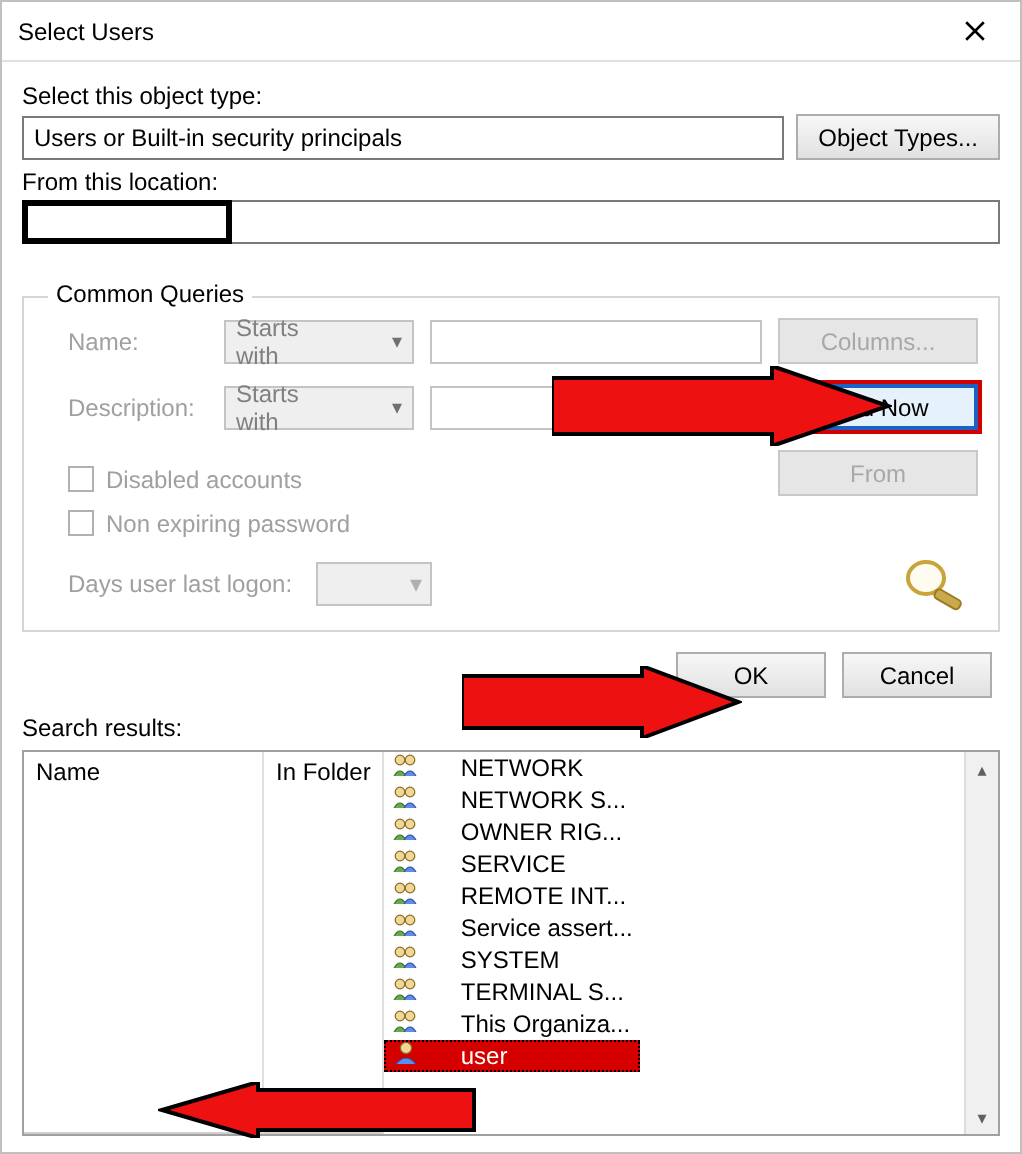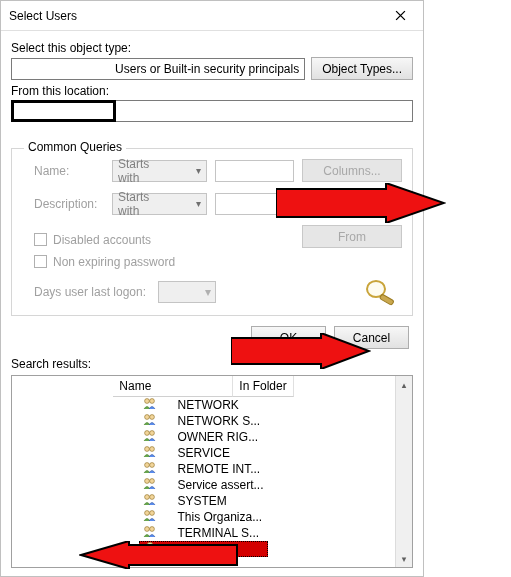--- a/index.html
+++ b/index.html
@@ -1,18 +1,18 @@
 <!DOCTYPE html>
 <html><head>
 <meta charset="utf-8">
 <style>
   * { box-sizing: border-box; font-family: "Segoe UI", Tahoma, sans-serif; font-size: 12px; }
   html, body { margin: 0; padding: 0; }
   .window {
-    width: 424px; height: 577px;
+    width: 511px; height: 577px;
     background: #fff;
     border: 1px solid #c0c0c0;
     position: relative;
     display: flex; flex-direction: column;
   }
   .titlebar {
     height: 30px; display: flex; align-items: center;
     padding: 0 0 0 8px;
     border-bottom: 1px solid #e0e0e0;
   }
@@ -146,21 +146,21 @@
       <svg width="11" height="11" viewBox="0 0 10 10">
           <path d="M1 1 L9 9 M9 1 L1 9" stroke="#000" stroke-width="1.2"></path>
         </svg>
     </div>
   </div>
 
   <div class="body" style="flex:0;">
 
     <div class="label">Select this object type:</div>
     <div class="row obj-row">
-      <div class="tbox" style="flex:1;text-align:right;">
+      <div class="tbox" style="flex:1;">
         <span>Users or Built-in security principals</span>
       </div>
       <div class="btn">Object Types...</div>
     </div>
 
     <div class="label">From this location:</div>
     <div class="row loc-row">
       <div class="locwrap">
         <div class="black"></div>
         <div class="rest"></div>
@@ -217,21 +217,21 @@
 
     <div class="okcancel">
       <div class="btn" style="min-width:75px;">OK</div>
       <div class="btn" style="min-width:75px;">Cancel</div>
     </div>
 
     <div class="sr-label">Search results:</div>
   </div>
 
   <div class="results" style="flex:1; margin:0 10px 8px 10px;">
-    <div style="flex:1; display:flex; flex-direction:column;align-items:center;">
+    <div style="flex:1; display:flex; flex-direction:row;">
       <div class="cols">
         <div class="hdr">Name</div>
         <div class="hdr">In Folder</div>
       </div>
       <div class="listarea" id="listarea">
           <div class="itm">
             <span><svg width="14" height="13" viewBox="0 0 14 13">
                 <circle cx="4" cy="4" r="2.4" fill="#f2d59a" stroke="#8a6a1e" stroke-width="0.6"></circle>
                 <circle cx="9" cy="4" r="2.4" fill="#f2d59a" stroke="#8a6a1e" stroke-width="0.6"></circle>
                 <path d="M1 12 Q4 7 7 12" fill="#6aa84f" stroke="#37761d" stroke-width="0.6"></path>
@@ -293,30 +293,30 @@
               </svg></span>
             <span>SYSTEM</span>
           </div>
           <div class="itm">
             <span><svg width="14" height="13" viewBox="0 0 14 13">
                 <circle cx="4" cy="4" r="2.4" fill="#f2d59a" stroke="#8a6a1e" stroke-width="0.6"></circle>
                 <circle cx="9" cy="4" r="2.4" fill="#f2d59a" stroke="#8a6a1e" stroke-width="0.6"></circle>
                 <path d="M1 12 Q4 7 7 12" fill="#6aa84f" stroke="#37761d" stroke-width="0.6"></path>
                 <path d="M6 12 Q9 7 12 12" fill="#5b8def" stroke="#274e9b" stroke-width="0.6"></path>
               </svg></span>
+            <span>TERMINAL S...</span>
+          </div>
+          <div class="itm">
+            <span><svg width="14" height="13" viewBox="0 0 14 13">
+                <circle cx="4" cy="4" r="2.4" fill="#f2d59a" stroke="#8a6a1e" stroke-width="0.6"></circle>
+                <circle cx="9" cy="4" r="2.4" fill="#f2d59a" stroke="#8a6a1e" stroke-width="0.6"></circle>
+                <path d="M1 12 Q4 7 7 12" fill="#6aa84f" stroke="#37761d" stroke-width="0.6"></path>
+                <path d="M6 12 Q9 7 12 12" fill="#5b8def" stroke="#274e9b" stroke-width="0.6"></path>
+              </svg></span>
             <span>This Organiza...</span>
-          </div>
-          <div class="itm">
-            <span><svg width="14" height="13" viewBox="0 0 14 13">
-                <circle cx="4" cy="4" r="2.4" fill="#f2d59a" stroke="#8a6a1e" stroke-width="0.6"></circle>
-                <circle cx="9" cy="4" r="2.4" fill="#f2d59a" stroke="#8a6a1e" stroke-width="0.6"></circle>
-                <path d="M1 12 Q4 7 7 12" fill="#6aa84f" stroke="#37761d" stroke-width="0.6"></path>
-                <path d="M6 12 Q9 7 12 12" fill="#5b8def" stroke="#274e9b" stroke-width="0.6"></path>
-              </svg></span>
-            <span>TERMINAL S...</span>
           </div>
           <div class="itm sel">
             <span><svg width="14" height="13" viewBox="0 0 14 13">
                 <circle cx="7" cy="4" r="2.8" fill="#f2d59a" stroke="#8a6a1e" stroke-width="0.6"></circle>
                 <path d="M2 12 Q7 6 12 12" fill="#5b8def" stroke="#274e9b" stroke-width="0.6"></path>
               </svg></span>
             <span>user</span>
           </div>
         </div>
     </div>

